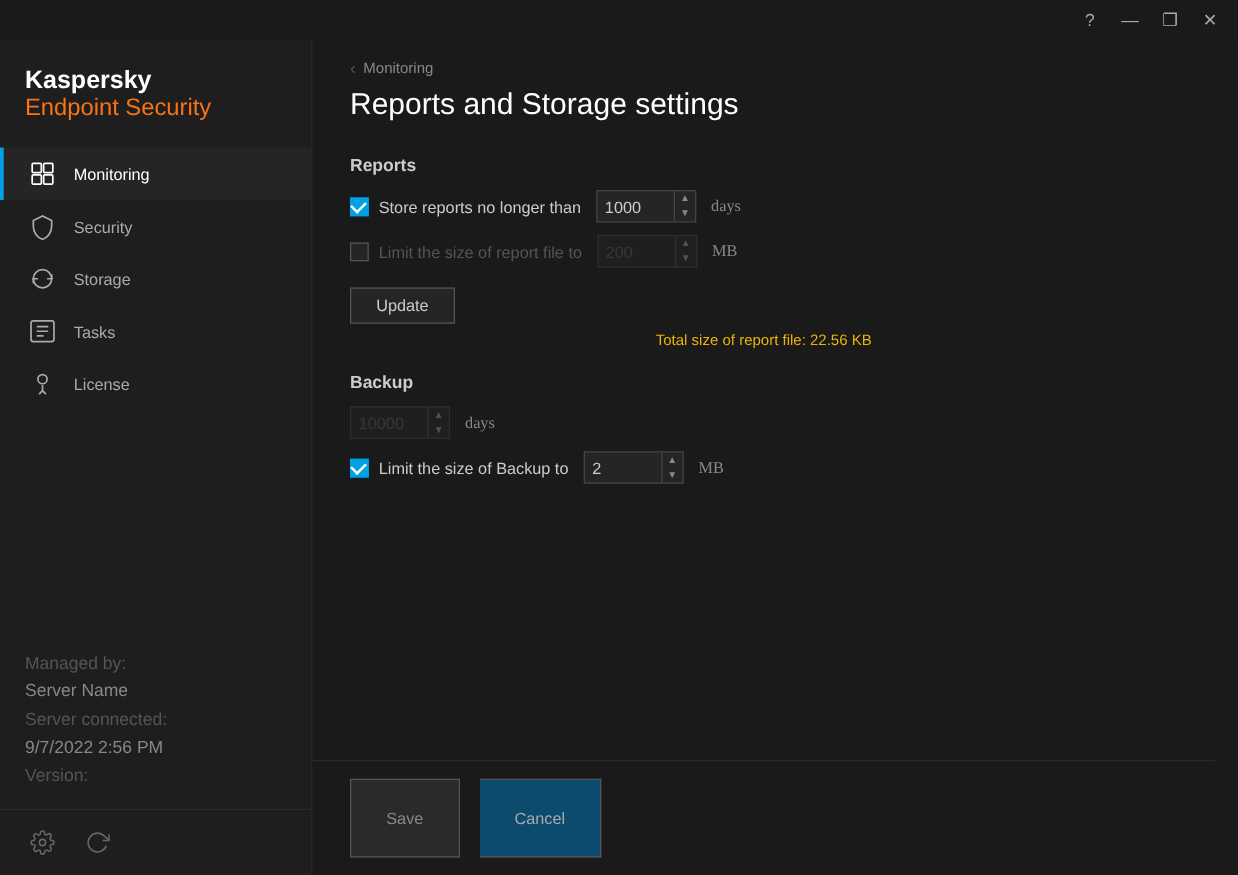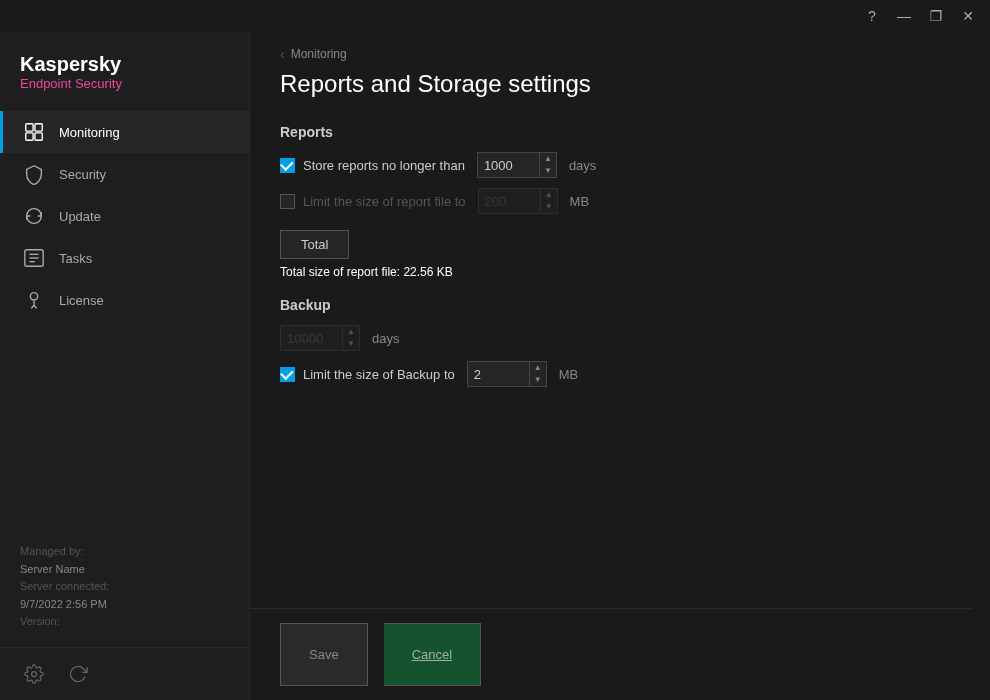--- a/index.html
+++ b/index.html
@@ -56,22 +56,22 @@
     .app-logo {
       padding: 10px 20px 20px 20px;
     }
     .app-logo .app-name {
       font-size: 20px;
       font-weight: 600;
       color: #ffffff;
       line-height: 1.2;
     }
     .app-logo .app-subtitle {
-      font-size: 13px;
-      color: #ec4899;
+      font-size: 19px;
+      color: #f97316;
     }
 
     .nav-item {
       display: flex;
       align-items: center;
       padding: 10px 20px;
       cursor: pointer;
       color: #aaa;
       gap: 14px;
       position: relative;
@@ -88,21 +88,21 @@
       display: flex;
       align-items: center;
       justify-content: center;
       flex-shrink: 0;
     }
     .nav-icon svg { width: 22px; height: 22px; fill: none; stroke: currentColor; stroke-width: 1.5; }
 
     .sidebar-bottom {
       margin-top: auto;
       padding: 16px 20px;
-      font-size: 11px;
+      font-size: 14px;
       color: #666;
       line-height: 1.6;
     }
     .sidebar-bottom .label { color: #555; }
     .sidebar-bottom .value { color: #888; }
 
     .sidebar-footer-actions {
       display: flex;
       gap: 16px;
       padding: 12px 20px;
@@ -250,66 +250,67 @@
       color: #888;
       font-size: 8px;
       padding: 0 4px;
       line-height: 1;
     }
     .spinbox.disabled { opacity: 0.5; }
 
     .unit-label {
       color: #888;
       font-size: 13px;
+      font-family: Liberation Serif, serif;
     }
 
     
     .clear-btn {
       display: inline-block;
       padding: 6px 20px;
       border: 1px solid #555;
       background: #252525;
       color: #ccc;
       font-size: 13px;
       cursor: pointer;
       margin-top: 6px;
       margin-bottom: 6px;
     }
 
     .file-size-info {
       font-size: 12px;
-      color: #ffffff;
+      color: #eab308;
       margin-bottom: 4px;
+      text-align: center;
     }
 
     
     .action-bar {
       display: flex;
       justify-content: flex-start;
       gap: 16px;
       padding: 14px 30px;
       border-top: 1px solid #2a2a2a;
     }
     .btn-save {
       padding: 7px 28px;
       background: #2a2a2a;
       border: 1px solid #555;
       color: #888;
       font-size: 13px;
       cursor: pointer;
     }
     .btn-cancel {
       padding: 23px 28px;
-      background: #14532d;
+      background: #0c4a6e;
       border: 1px solid #555;
       border-left: none;
       color: #aaa;
       font-size: 13px;
       cursor: pointer;
-      text-decoration: underline;
     }
   </style>
 </head>
 <body>
 
 <div class="titlebar">
   <div class="titlebar-btn">?</div>
   <div class="titlebar-btn">—</div>
   <div class="titlebar-btn">❐</div>
   <div class="titlebar-btn close">✕</div>
@@ -346,21 +347,21 @@
 
     <div class="nav-item">
       <div class="nav-icon">
         <svg viewBox="0 0 24 24">
             <path d="M4 12a8 8 0 018-8v0a8 8 0 018 8" stroke-linecap="round"></path>
             <path d="M20 12a8 8 0 01-8 8v0a8 8 0 01-8-8" stroke-linecap="round"></path>
             <polyline points="20,8 20,12 16,12"></polyline>
             <polyline points="4,16 4,12 8,12"></polyline>
           </svg>
       </div>
-      <span>Update</span>
+      <span>Storage</span>
     </div>
 
     <div class="nav-item">
       <div class="nav-icon">
         <svg viewBox="0 0 24 24">
             <rect x="2" y="3" width="20" height="18" rx="2"></rect>
             <line x1="7" y1="8" x2="17" y2="8"></line>
             <line x1="7" y1="12" x2="17" y2="12"></line>
             <line x1="7" y1="16" x2="13" y2="16"></line>
           </svg>
@@ -440,21 +441,21 @@
           <input type="text" disabled="" value="200" style="">
           <div class="spinbox-arrows">
             <div class="spinbox-arrow">▲</div>
             <div class="spinbox-arrow">▼</div>
           </div>
         </div>
         <span class="unit-label">MB</span>
       </div>
 
       <div style="margin-top:8px;">
-        <button class="clear-btn">Total</button>
+        <button class="clear-btn">Update</button>
       </div>
       <div class="file-size-info">Total size of report file: 22.56 KB</div>
 
       <div class="section-title" style="margin-top:18px;">Backup</div>
 
       <div class="form-row">
         <div class="spinbox disabled">
           <input type="text" disabled="" value="10000" style="">
           <div class="spinbox-arrows">
             <div class="spinbox-arrow">▲</div>

